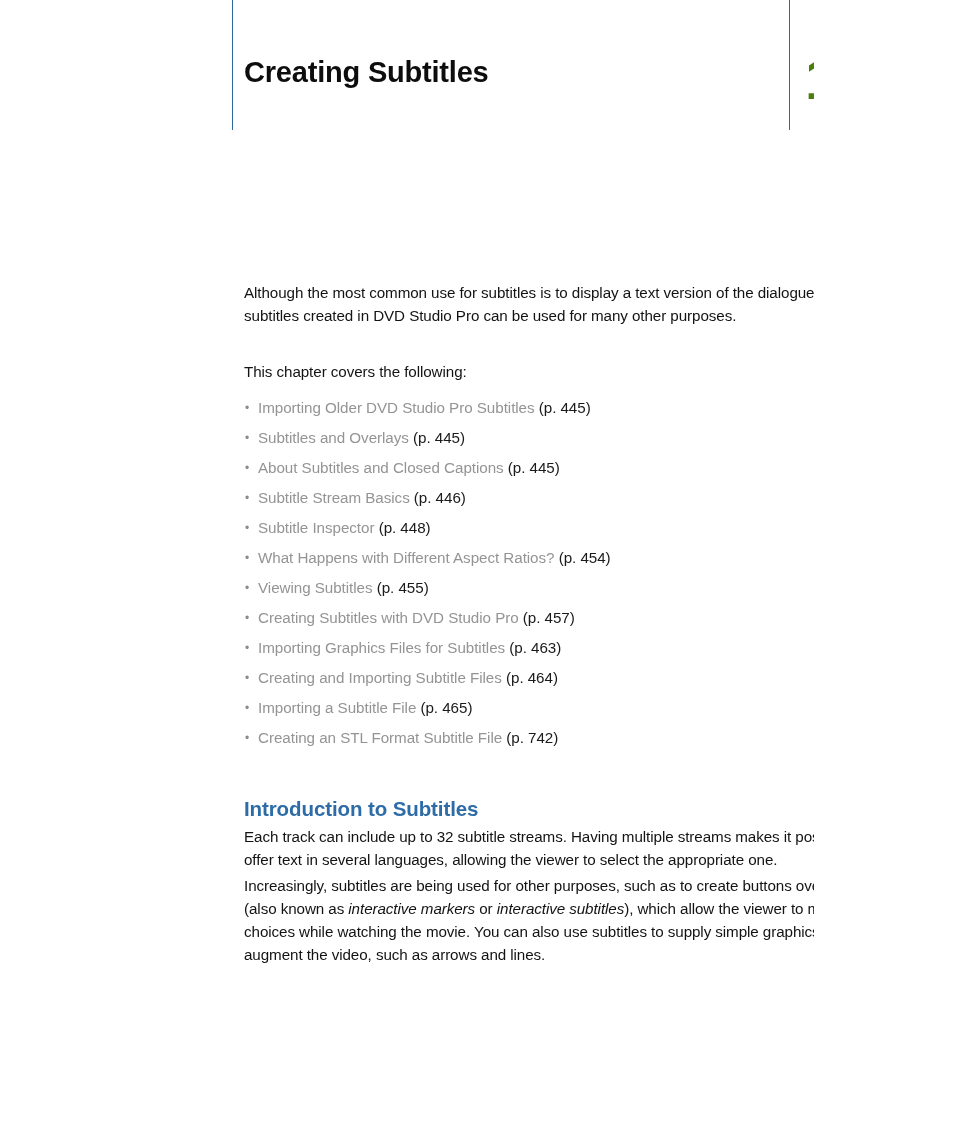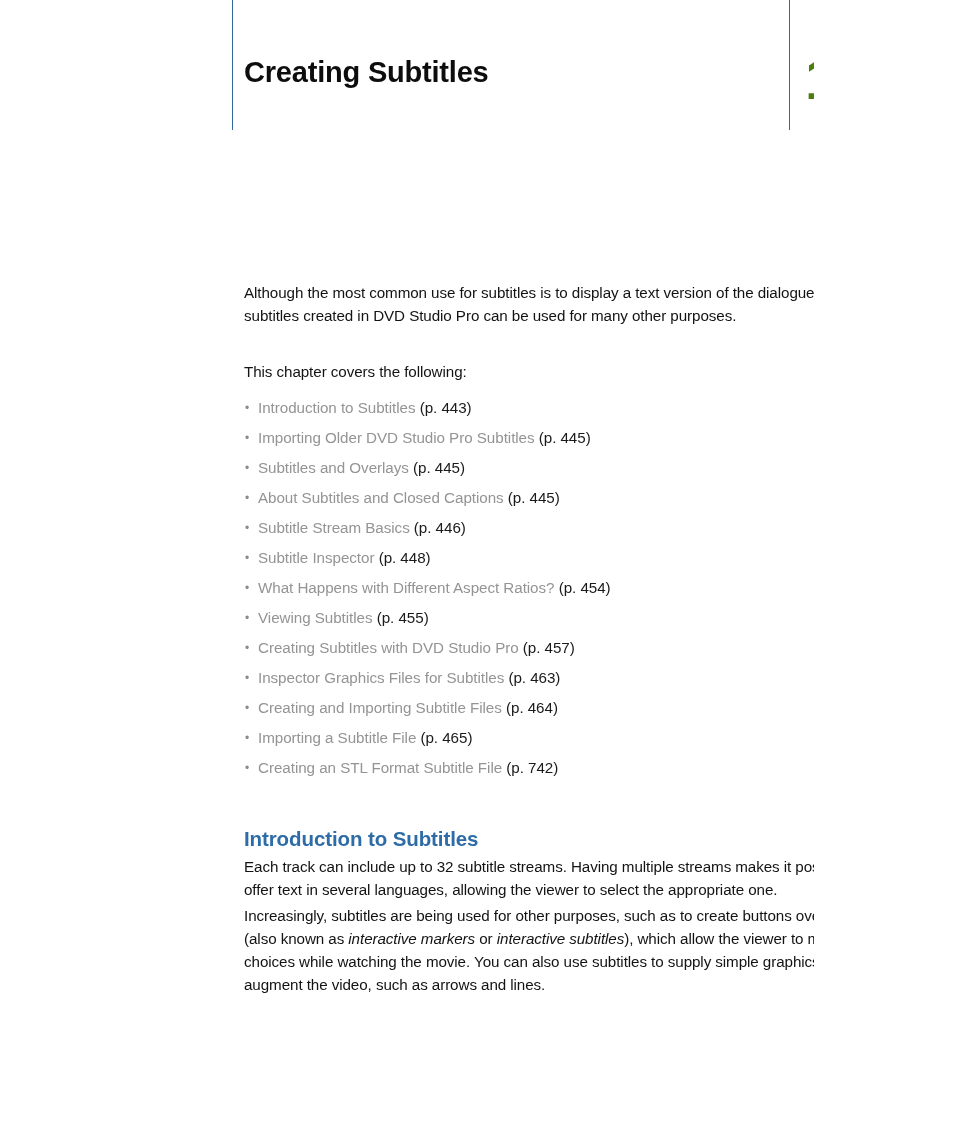--- a/index.html
+++ b/index.html
@@ -175,30 +175,29 @@
     <div id="chapter-number">19</div>
   </div>
 
   <div id="body-col">
 
     <p class="body-para" id="intro-para">Although the most common use for subtitles is to display a text version of the dialogue, subtitles created in DVD Studio Pro can be used for many other purposes.</p>
 
     <p class="body-para" id="covers-line">This chapter covers the following:</p>
 
     <ul id="toc-list">
-      <li><span class="toc-link">Introduction to Subtitles</span> <span class="toc-page">(p. 443)</span></li>
       <li><span class="toc-link">Importing Older DVD Studio Pro Subtitles</span> <span class="toc-page">(p. 445)</span></li>
       <li><span class="toc-link">Subtitles and Overlays</span> <span class="toc-page">(p. 445)</span></li>
       <li><span class="toc-link">About Subtitles and Closed Captions</span> <span class="toc-page">(p. 445)</span></li>
       <li><span class="toc-link">Subtitle Stream Basics</span> <span class="toc-page">(p. 446)</span></li>
       <li><span class="toc-link">Subtitle Inspector</span> <span class="toc-page">(p. 448)</span></li>
       <li><span class="toc-link">What Happens with Different Aspect Ratios?</span> <span class="toc-page">(p. 454)</span></li>
       <li><span class="toc-link">Viewing Subtitles</span> <span class="toc-page">(p. 455)</span></li>
       <li><span class="toc-link">Creating Subtitles with DVD Studio Pro</span> <span class="toc-page">(p. 457)</span></li>
-      <li><span class="toc-link">Inspector Graphics Files for Subtitles</span> <span class="toc-page">(p. 463)</span></li>
+      <li><span class="toc-link">Importing Graphics Files for Subtitles</span> <span class="toc-page">(p. 463)</span></li>
       <li><span class="toc-link">Creating and Importing Subtitle Files</span> <span class="toc-page">(p. 464)</span></li>
       <li><span class="toc-link">Importing a Subtitle File</span> <span class="toc-page">(p. 465)</span></li>
       <li><span class="toc-link">Creating an STL Format Subtitle File</span> <span class="toc-page">(p. 742)</span></li>
     </ul>
 
     <div id="heading-block">
       <h2 id="section-heading">Introduction to Subtitles</h2>
 
       <p class="body-para">Each track can include up to 32 subtitle streams. Having multiple streams makes it possible to offer text in several languages, allowing the viewer to select the appropriate one.</p>
 

